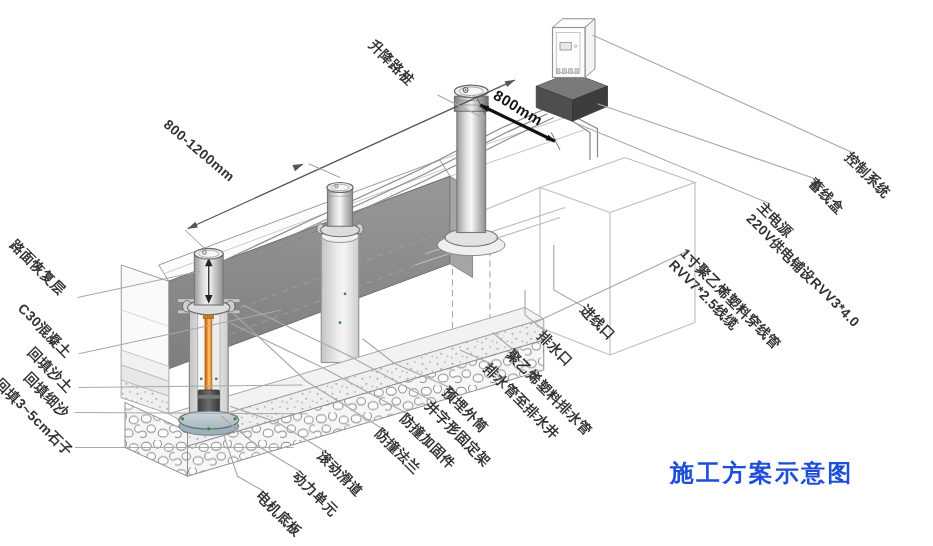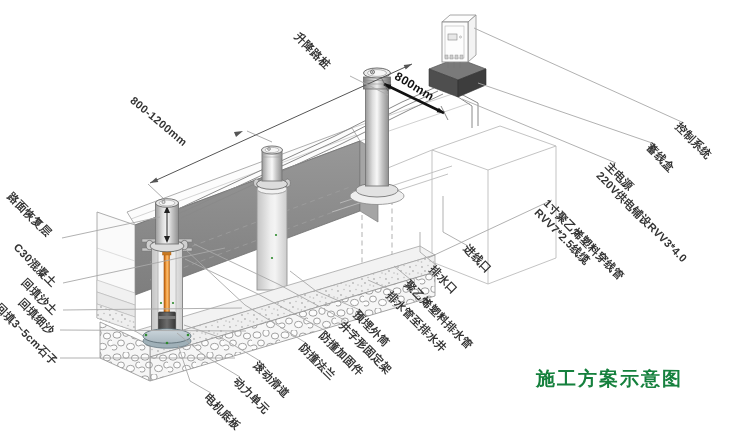--- a/index.html
+++ b/index.html
@@ -5,21 +5,21 @@
   html,body{margin:0;padding:0;background:#fff;}
   #stage{position:relative;width:746px;height:437px;background:#ffffff;overflow:hidden;
          font-family:"Liberation Sans","DejaVu Sans",sans-serif;}
   #drawing{position:absolute;left:0;top:0;}
   .lbl{position:absolute;font-size:11px;font-weight:600;color:#333;white-space:nowrap;
        transform-origin:0 0;transform:rotate(45deg);letter-spacing:.4px;line-height:12px;}
   .lbl.r40{transform:rotate(40deg);}
   .lbl.r31{transform:rotate(31deg);font-weight:700;font-size:12px;color:#111;}
   .lbl2{position:absolute;font-size:11px;font-weight:600;color:#333;white-space:nowrap;
         transform-origin:0 0;transform:rotate(45deg);letter-spacing:.3px;line-height:13px;}
-  #title{position:absolute;font-size:19px;font-weight:600;color:#15803d;letter-spacing:2px;}
+  #title{position:absolute;font-size:19px;font-weight:600;color:#1d4ed8;letter-spacing:2px;}
 </style>
 </head>
 <body>
 
 <div id="stage">
 
 <svg id="drawing" width="746" height="437" viewBox="0 0 746 437">
   <defs>
     <linearGradient id="gMetal" x1="0" y1="0" x2="1" y2="0">
       <stop offset="0" stop-color="#9a9a9a"></stop>

